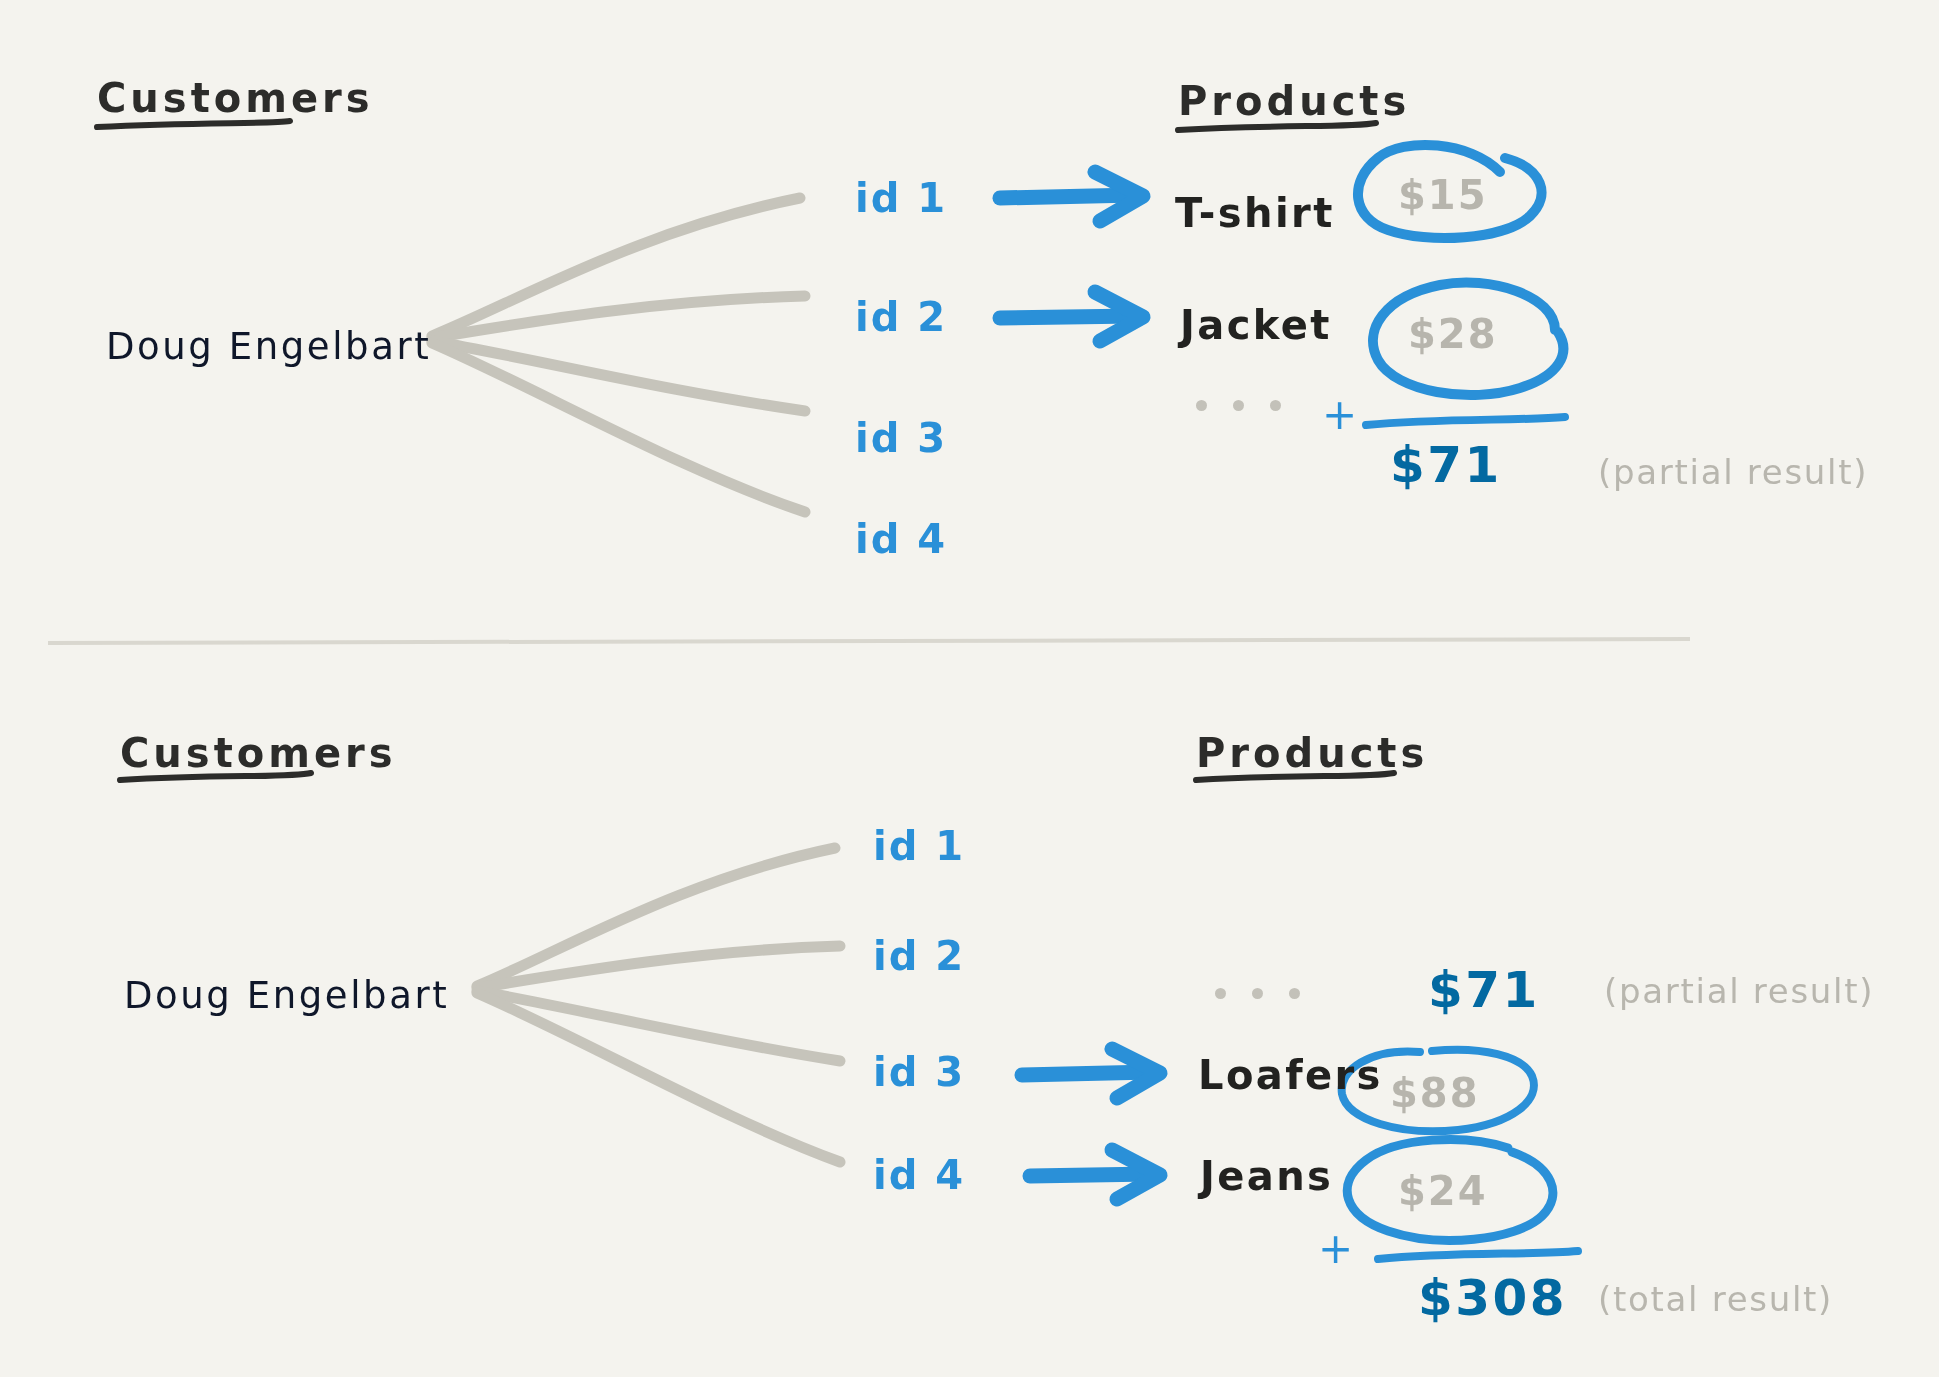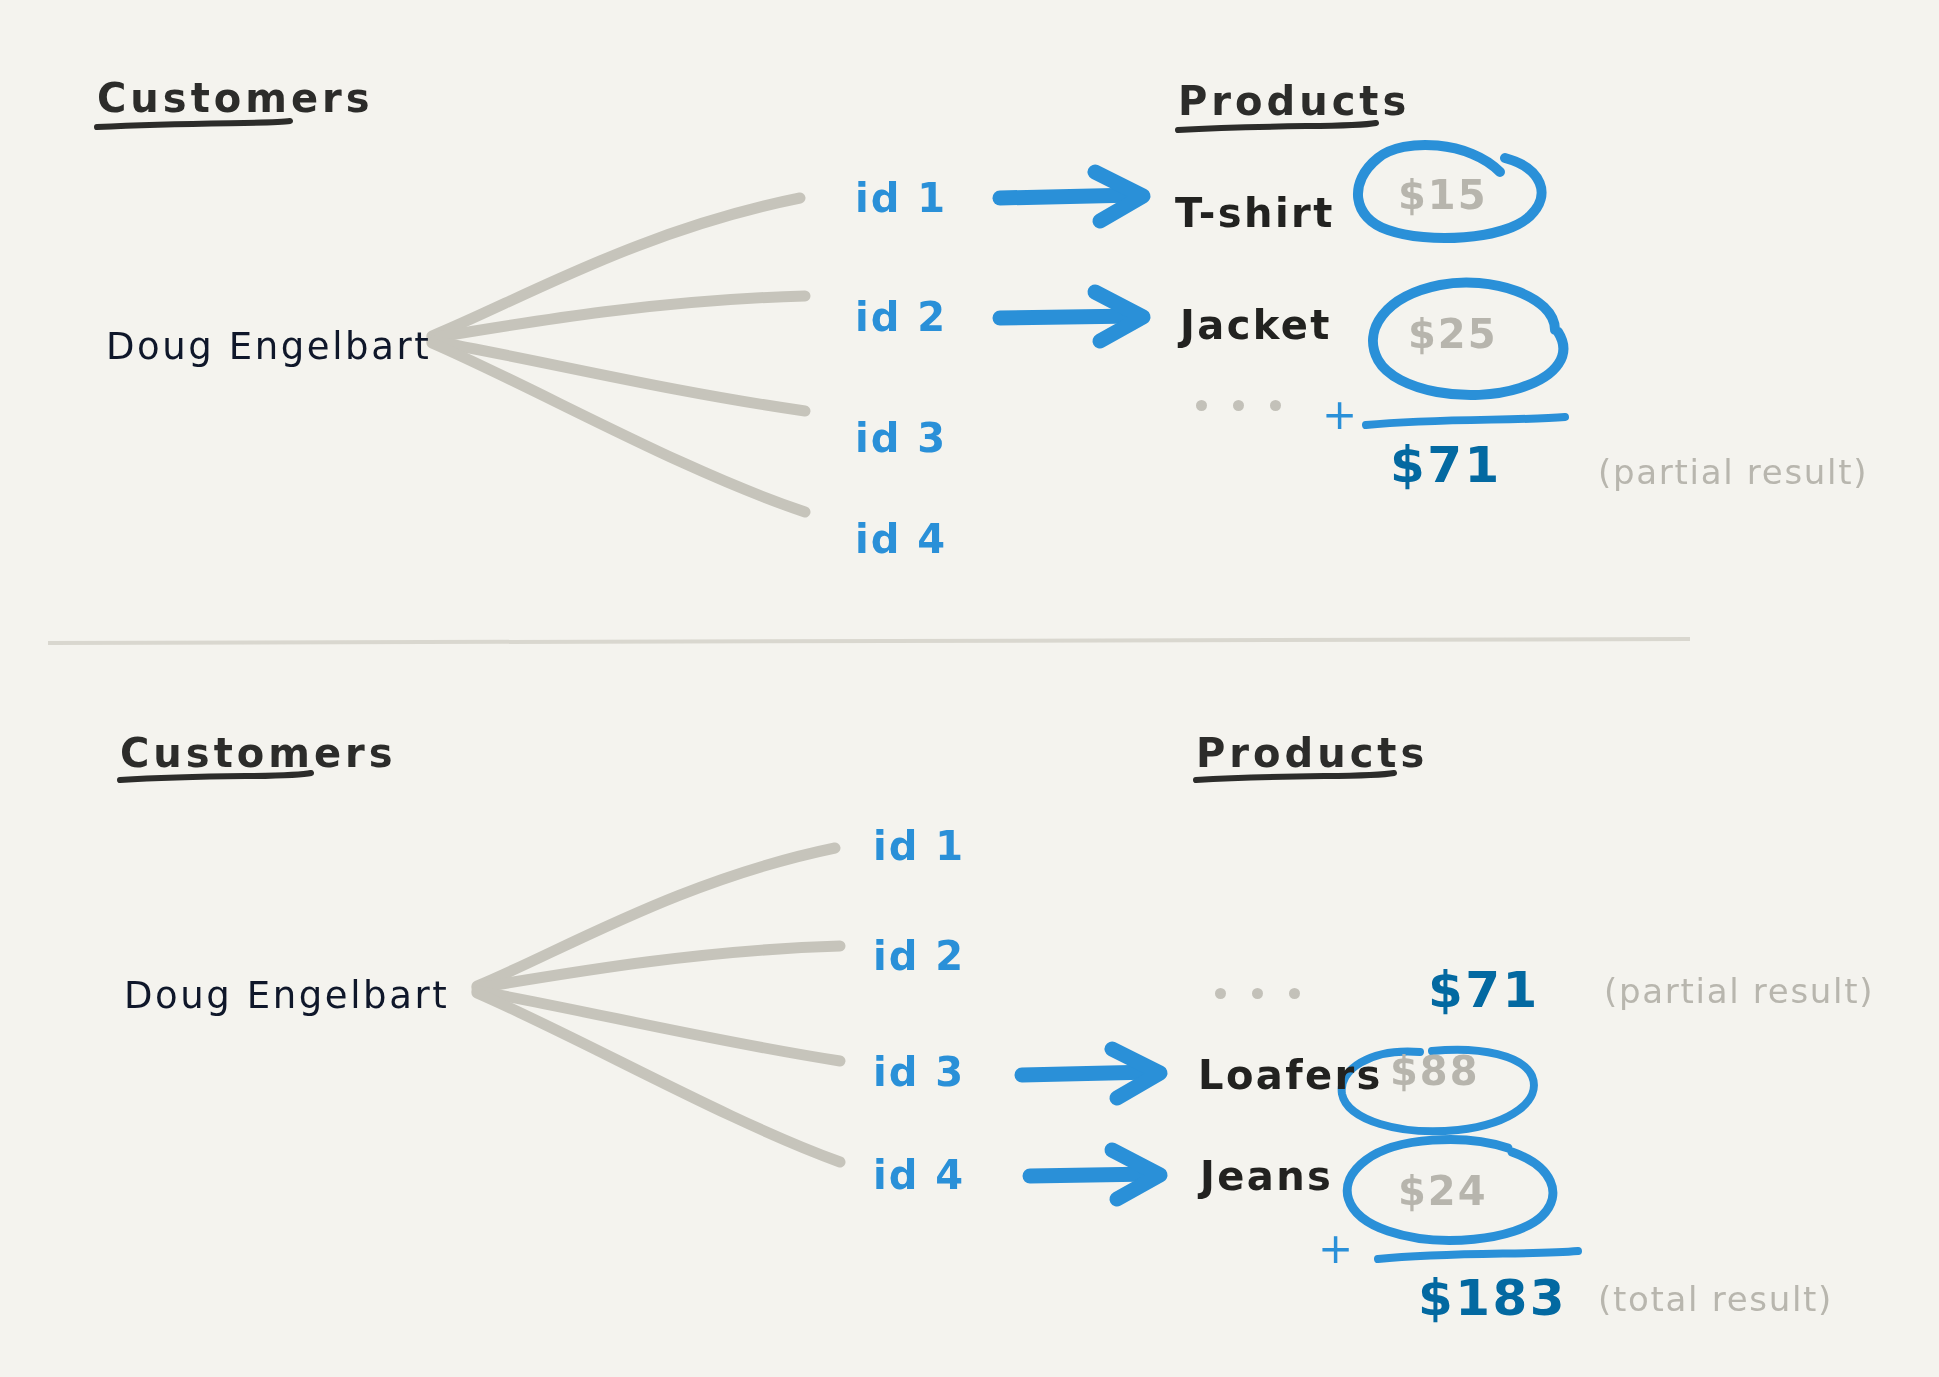--- a/index.html
+++ b/index.html
@@ -163,21 +163,21 @@
 
 <div class="lbl idlabel" style="left:855px; top:178px;">id 1</div>
 <div class="lbl idlabel" style="left:855px; top:297px;">id 2</div>
 <div class="lbl idlabel" style="left:855px; top:418px;">id 3</div>
 <div class="lbl idlabel" style="left:855px; top:519px;">id 4</div>
 
 <div class="lbl product" style="left:1175px; top:193px;">T-shirt</div>
 <div class="lbl product" style="left:1180px; top:297px;margin-top:8px;">Jacket</div>
 
 <div class="lbl price-gray" style="left:1398px; top:175px;">$15</div>
-<div class="lbl price-gray" style="left:1408px; top:314px;">$25</div>
+<div class="lbl price-gray" style="left:1408px; top:314px;">$28</div>
 
 <div class="ellipsis-dots" style="left:1196px; top:400px;">
     <span></span>
     <span></span>
     <span></span>
   </div>
 
 <div class="lbl plus" style="left:1322px; top:394px;">+</div>
 <div class="lbl price-blue" style="left:1390px; top:440px;">$71</div>
 <div class="lbl annot" style="left:1598px; top:455px;">(partial result)</div>
@@ -197,18 +197,18 @@
     <span></span>
     <span></span>
   </div>
 
 <div class="lbl price-blue" style="left:1428px; top:965px;">$71</div>
 <div class="lbl annot" style="left:1604px; top:974px;">(partial result)</div>
 
 <div class="lbl product" style="left:1198px; top:1055px;">Loafers</div>
 <div class="lbl product" style="left:1200px; top:1156px;">Jeans</div>
 
-<div class="lbl price-gray" style="left:1390px; top:1051px;">$88</div>
+<div class="lbl price-gray" style="left:1390px; top:1073px;">$88</div>
 <div class="lbl price-gray" style="left:1398px; top:1171px;">$24</div>
 
 <div class="lbl plus" style="left:1318px; top:1228px;">+</div>
-<div class="lbl price-blue" style="left:1418px; top:1273px;">$183</div>
+<div class="lbl price-blue" style="left:1418px; top:1273px;">$308</div>
 <div class="lbl annot" style="left:1598px; top:1282px;">(total result)</div>
 
 </body></html>

